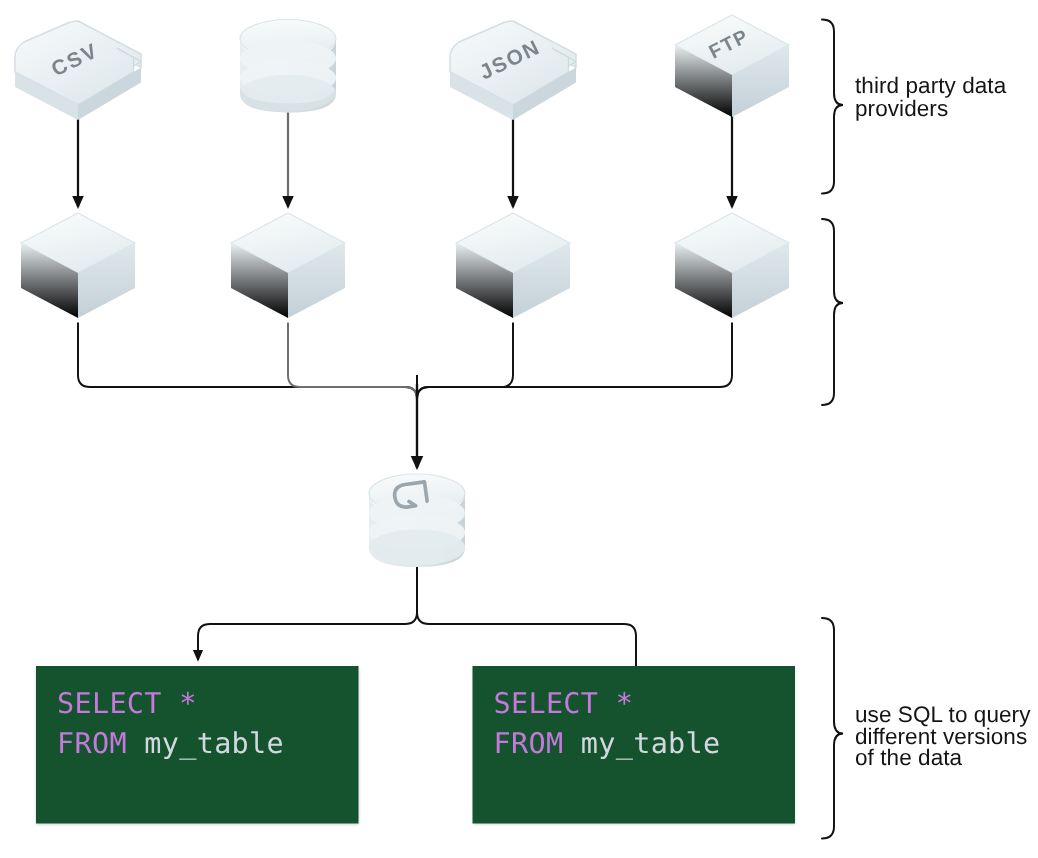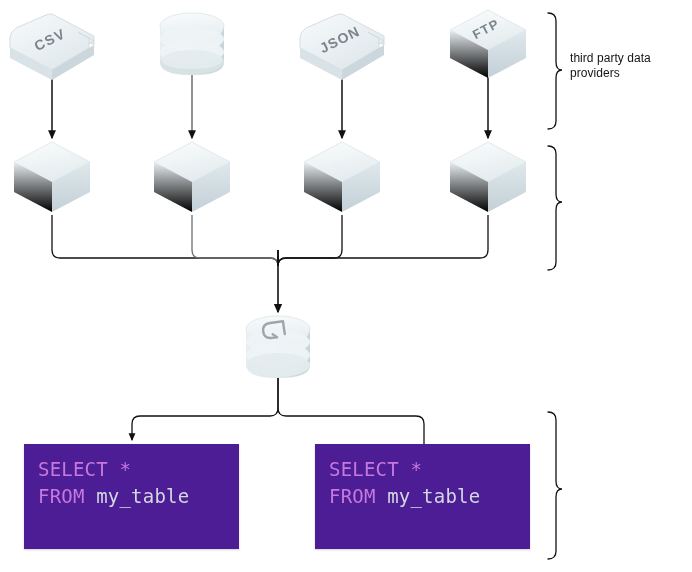--- a/index.html
+++ b/index.html
@@ -12,31 +12,31 @@
   }
   #stage{position:absolute;left:0;top:0;width:692px;height:572px;}
   .layer{position:absolute;left:0;top:0;width:692px;height:572px;}
   #wires{z-index:1;}
   #icons{z-index:2;}
   #overlay{z-index:3;}
 
   
   .annot{
     position:absolute;
-    font-size:12px;
+    font-size:15px;
     line-height:14.5px;
     color:#141414;
     white-space:pre-line;
     letter-spacing:0.05px;
   }
 
   
   .codeblock{
     position:absolute;
-    background:#4c1d95;
+    background:#14532d;
     box-sizing:border-box;
     padding:12px 14px 10px 14px;
     font-family:"DejaVu Sans Mono","Liberation Mono",monospace;
     font-size:19px;
     line-height:27px;
     letter-spacing:0.2px;
     box-shadow:0 1px 2px rgba(0,0,0,.18);
   }
   .codeblock .ln{white-space:pre;}
   .kw{color:#c678dd;}
@@ -175,20 +175,23 @@
         <path d="M38,6 L25,6 Q17,6 17,13.5 Q17,21 25,21 L30,21 L26,17.5 M38,6 L38,19" fill="none" stroke="#9aa7ae" stroke-width="2.4" stroke-linecap="round" stroke-linejoin="round" transform="rotate(-8 32 13)"></path>
       </g>
     </g>
   </svg>
 
   <div class="layer" id="overlay">
 
     <div class="annot" style="left:570px;top:51px;width:118px;">third party data providers</div>
 
 
+    <div class="annot" style="left:570px;top:470px;width:120px;">use SQL to query
+different versions
+of the data</div>
 
     <div class="codeblock" style="left:24px;top:444px;width:215px;height:105px;">
       <div class="ln"><span class="kw">SELECT</span><span class="idt"> </span><span class="op">*</span></div>
       <div class="ln"><span class="kw">FROM</span><span class="idt"> my_table</span></div>
     </div>
 
     <div class="codeblock" style="left:315px;top:444px;width:215px;height:105px;">
       <div class="ln"><span class="kw">SELECT</span><span class="idt"> </span><span class="op">*</span></div>
       <div class="ln"><span class="kw">FROM</span><span class="idt"> my_table</span></div>
     </div>

